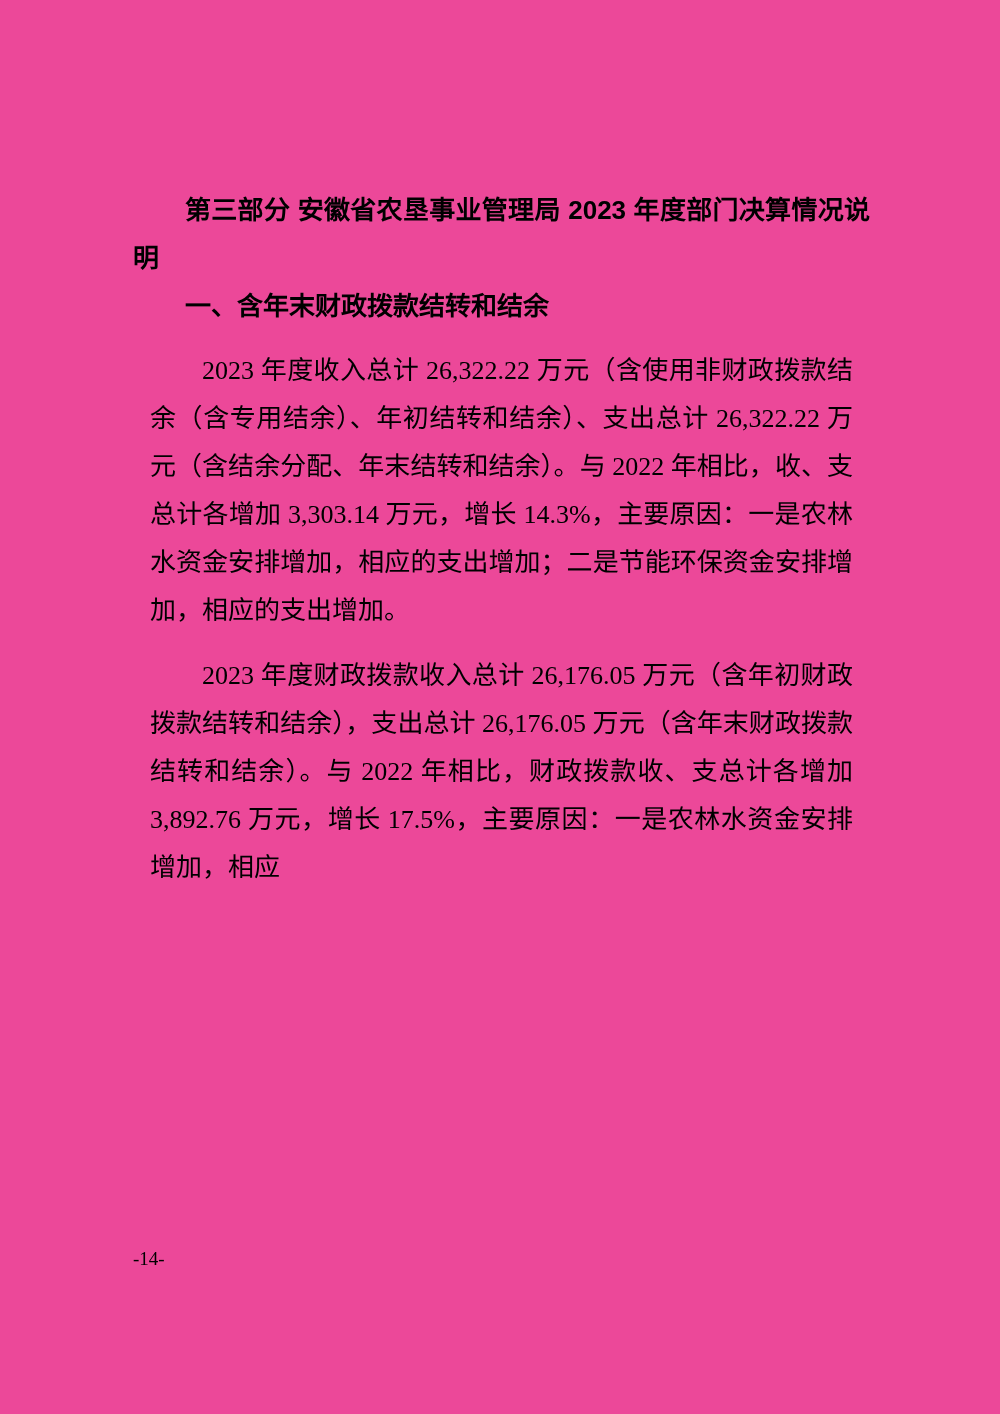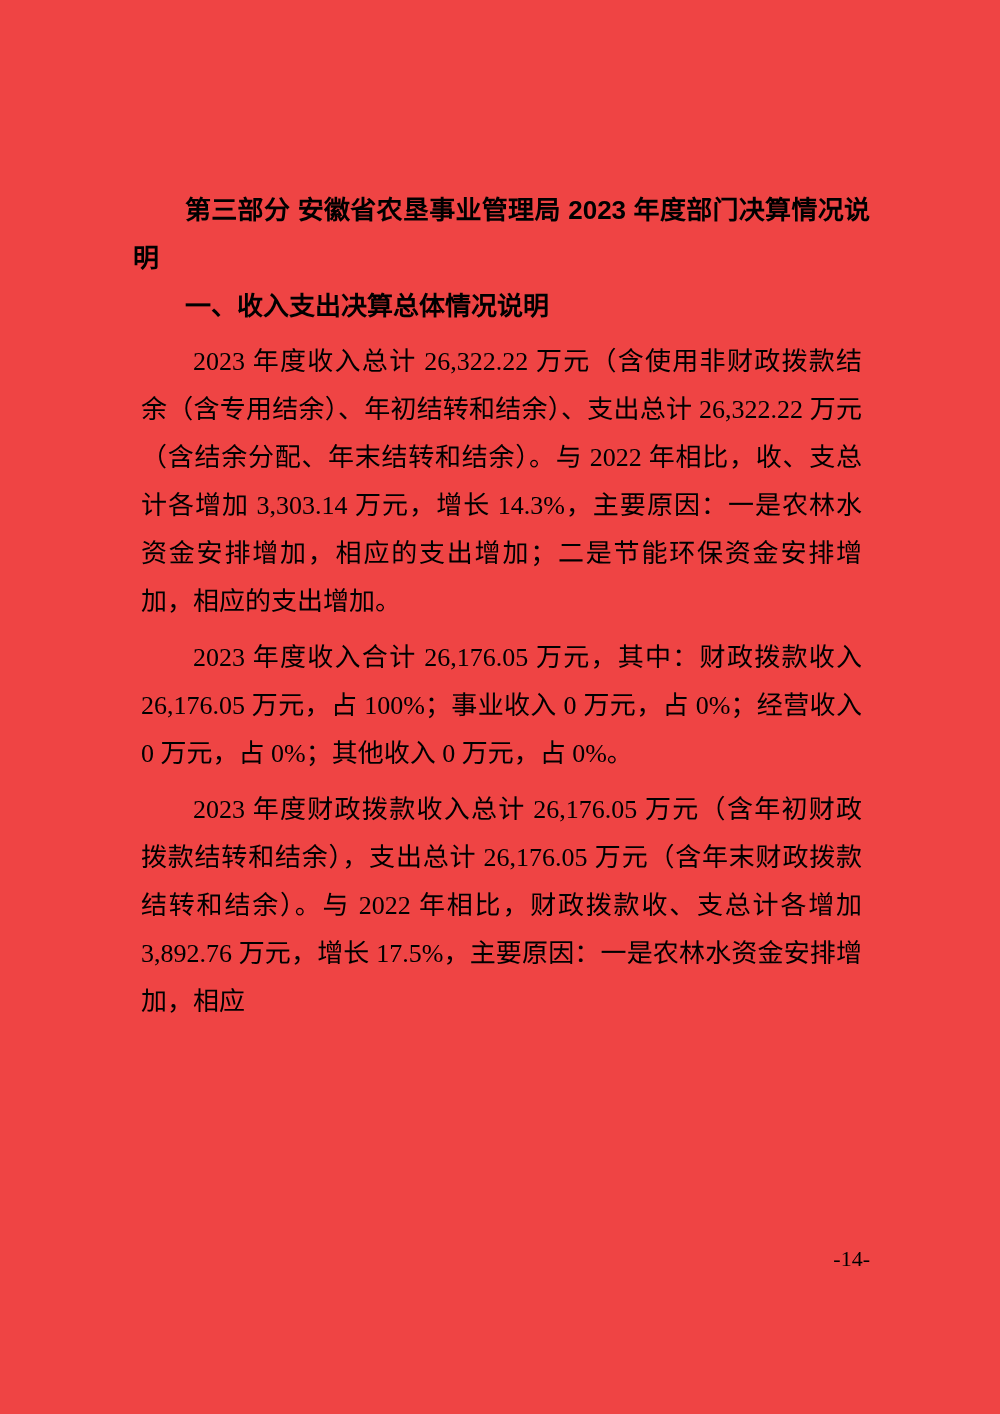--- a/index.html
+++ b/index.html
@@ -4,21 +4,21 @@
 <style>
   html, body {
     margin: 0;
     padding: 0;
     background: #ffffff;
   }
   .page {
     position: relative;
     width: 1000px;
     height: 1414px;
-    background: #ef4444;
+    background: #ec4899;
     overflow: hidden;
     color: #000000;
   }
   .content {
     position: absolute;
     left: 133px;
     top: 186px;
     width: 737px;
   }
   .doc-title {
@@ -35,54 +35,53 @@
   .sec-heading {
     margin: 0;
     font-family: "Liberation Sans", "DejaVu Sans", sans-serif;
     font-weight: bold;
     font-size: 26px;
     line-height: 48px;
     text-indent: 2em;
     color: #000000;
   }
   .body-para {
-    margin: 8px;
+    margin: 17px;
     font-family: "Liberation Serif", "DejaVu Serif", serif;
     font-weight: normal;
     font-size: 26px;
     line-height: 48px;
     text-align: justify;
     text-align-last: left;
     text-indent: 2em;
     color: #000000;
   }
   .page-number {
     position: absolute;
     left: 133px;
     top: 1246px;
     width: 737px;
-    text-align: right;
+    text-align: left;
     font-family: "Liberation Serif", "DejaVu Serif", serif;
-    font-size: 22px;
+    font-size: 19px;
     line-height: 26px;
     color: #000000;
   }
 </style>
 </head>
 <body>
 
 <div class="page">
   <div class="content">
 
     <p class="doc-title">第三部分 安徽省农垦事业管理局 2023 年度部门决算情况说明</p>
 
-    <h2 class="sec-heading">一、收入支出决算总体情况说明</h2>
+    <h2 class="sec-heading">一、含年末财政拨款结转和结余</h2>
     <p class="body-para">2023 年度收入总计 26,322.22 万元（含使用非财政拨款结余（含专用结余）、年初结转和结余）、支出总计 26,322.22 万元（含结余分配、年末结转和结余）。与 2022 年相比，收、支总计各增加 3,303.14 万元，增长 14.3%，主要原因：一是农林水资金安排增加，相应的支出增加；二是节能环保资金安排增加，相应的支出增加。</p>
 
-    <p class="body-para">2023 年度收入合计 26,176.05 万元，其中：财政拨款收入 26,176.05 万元，占 100%；事业收入 0 万元，占 0%；经营收入 0 万元，占 0%；其他收入 0 万元，占 0%。</p>
 
 
     <p class="body-para">2023 年度财政拨款收入总计 26,176.05 万元（含年初财政拨款结转和结余），支出总计 26,176.05 万元（含年末财政拨款结转和结余）。与 2022 年相比，财政拨款收、支总计各增加 3,892.76 万元，增长 17.5%，主要原因：一是农林水资金安排增加，相应</p>
 
   </div>
 
   <div class="page-number">-14-</div>
 </div>
 
 </body></html>

